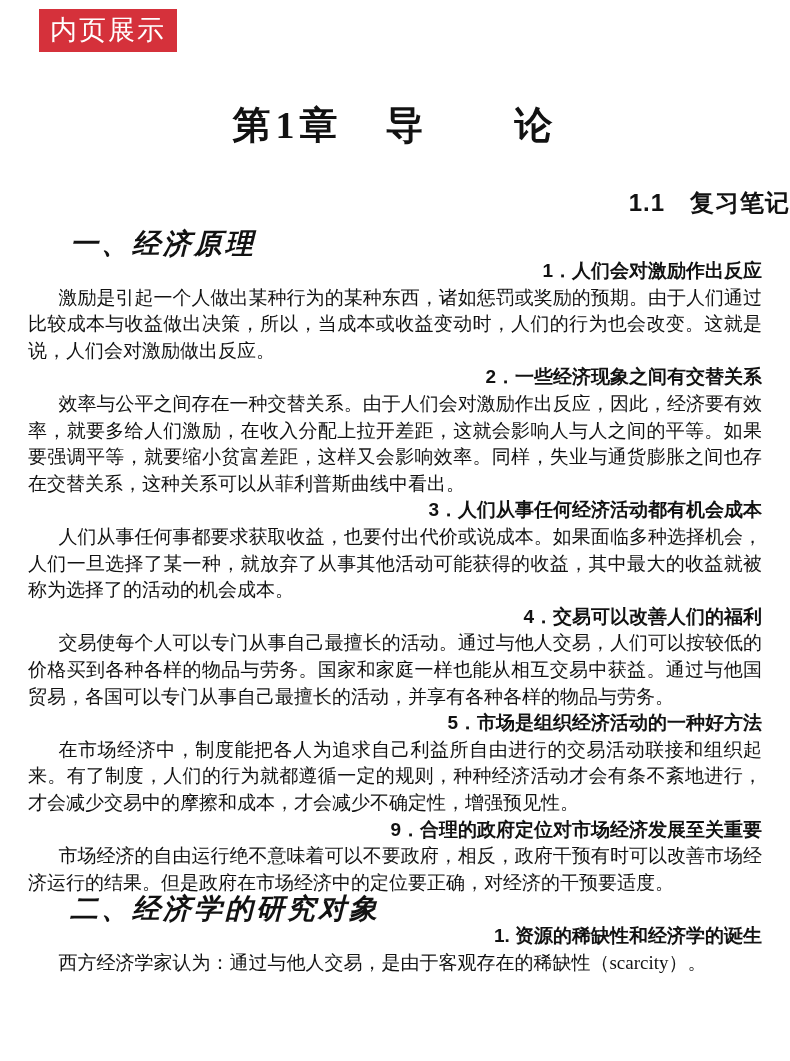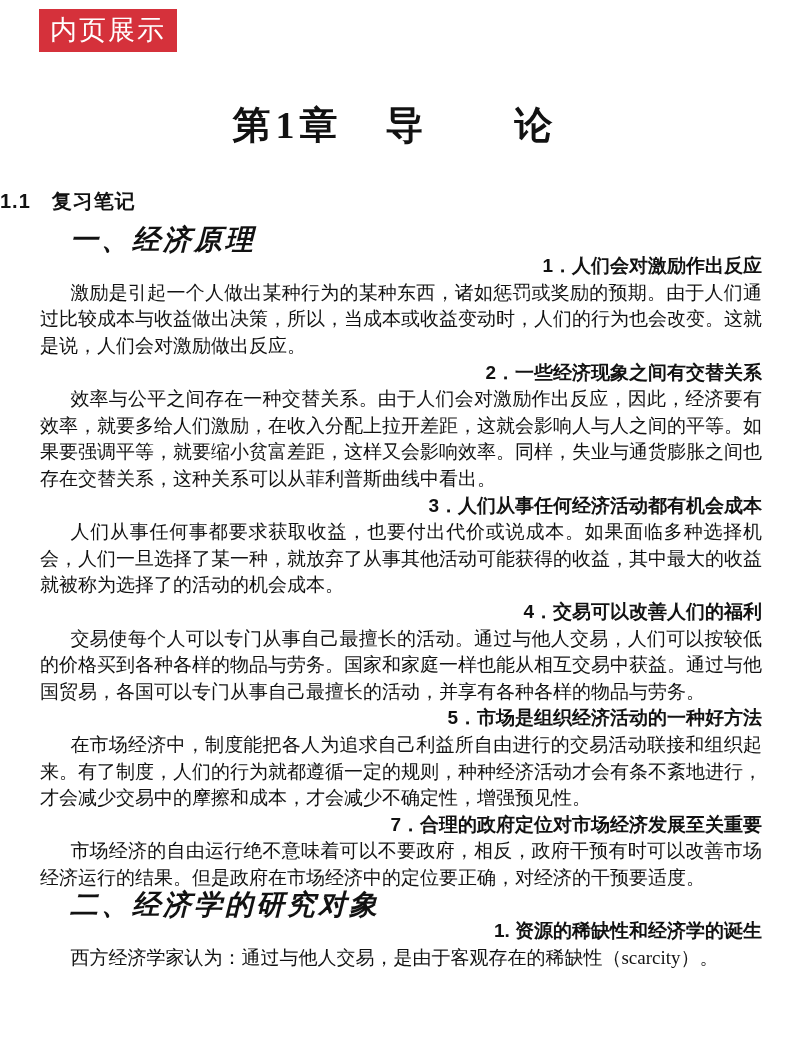--- a/index.html
+++ b/index.html
@@ -32,23 +32,23 @@
     padding-top: 104px;
     text-align: center;
     font-family: "Liberation Serif", "DejaVu Serif", serif;
     font-size: 38px;
     font-weight: 700;
     letter-spacing: 5px;
     line-height: 1.15;
   }
   .section-title {
     margin-top: 41px;
-    text-align: left;
+    text-align: right;
     font-family: "Liberation Sans", "DejaVu Sans", sans-serif;
-    font-size: 20px;
+    font-size: 24px;
     font-weight: 700;
     letter-spacing: 1px;
     line-height: 1.2;
   }
   .content {
     margin: 14px 28px 0 28px;
     font-size: 19px;
     line-height: 26.6px;
     text-align: justify;
     text-justify: inter-ideograph;
@@ -66,21 +66,20 @@
     font-family: "Liberation Sans", "DejaVu Sans", sans-serif;
     font-weight: 700;
     font-size: 19px;
     text-indent: 1.5em;
     line-height: 26.6px;
     text-align: right;
   }
   .para {
     text-indent: 1.6em;
     line-height: 26.6px;
-    margin-left: 12px;
   }
 </style>
 </head>
 <body>
 
 <div class="page">
 
   <div class="badge">内页展示</div>
 
   <div class="chapter-title">第1章　导　　论</div>
@@ -100,21 +99,21 @@
     <div class="item-heading">3．人们从事任何经济活动都有机会成本</div>
     <div class="para">人们从事任何事都要求获取收益，也要付出代价或说成本。如果面临多种选择机会，人们一旦选择了某一种，就放弃了从事其他活动可能获得的收益，其中最大的收益就被称为选择了的活动的机会成本。</div>
 
     <div class="item-heading">4．交易可以改善人们的福利</div>
     <div class="para">交易使每个人可以专门从事自己最擅长的活动。通过与他人交易，人们可以按较低的价格买到各种各样的物品与劳务。国家和家庭一样也能从相互交易中获益。通过与他国贸易，各国可以专门从事自己最擅长的活动，并享有各种各样的物品与劳务。</div>
 
     <div class="item-heading">5．市场是组织经济活动的一种好方法</div>
 
     <div class="para">在市场经济中，制度能把各人为追求自己利益所自由进行的交易活动联接和组织起来。有了制度，人们的行为就都遵循一定的规则，种种经济活动才会有条不紊地进行，才会减少交易中的摩擦和成本，才会减少不确定性，增强预见性。</div>
 
-    <div class="item-heading">7．合理的政府定位对市场经济发展至关重要</div>
+    <div class="item-heading">9．合理的政府定位对市场经济发展至关重要</div>
     <div class="para">市场经济的自由运行绝不意味着可以不要政府，相反，政府干预有时可以改善市场经济运行的结果。但是政府在市场经济中的定位要正确，对经济的干预要适度。</div>
 
     <div class="part-heading">二、经济学的研究对象</div>
 
     <div class="item-heading">1. 资源的稀缺性和经济学的诞生</div>
     <div class="para">西方经济学家认为：通过与他人交易，是由于客观存在的稀缺性（scarcity）。</div>
 
   </div>
 </div>
 

